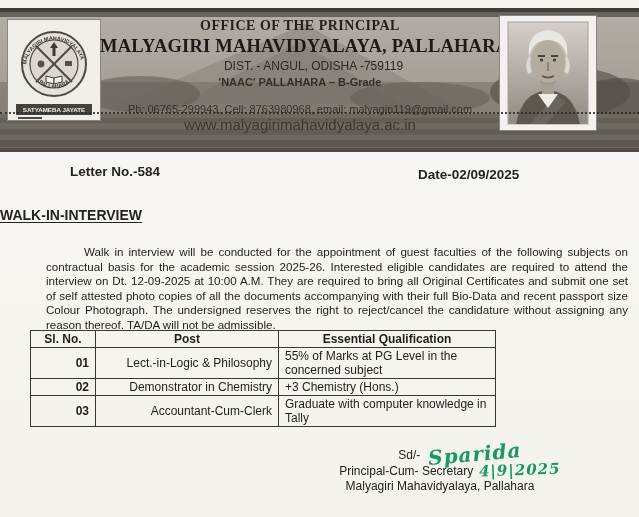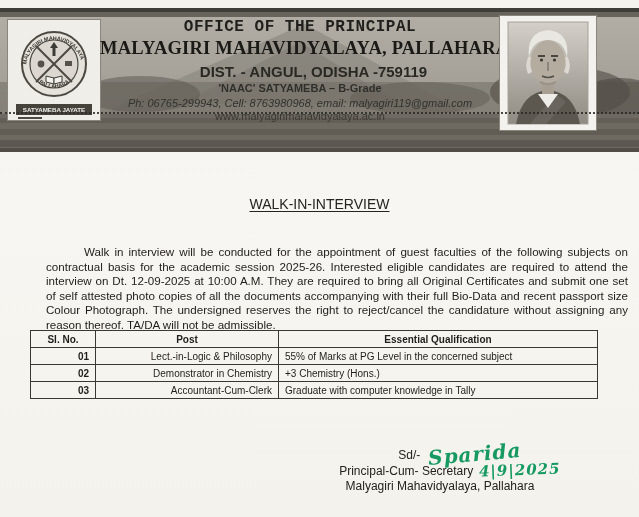--- a/index.html
+++ b/index.html
@@ -10,39 +10,39 @@
   }
   
   .banner{position:absolute;left:0;top:8px;width:639px;height:144px;}
   .banner-bg{position:absolute;left:0;top:0;width:639px;height:144px;display:block;}
   .dotted-line{position:absolute;left:0;top:104px;width:639px;border-top:2px dotted #2c2a26;opacity:.85;}
   .logo-box{position:absolute;left:8px;top:12px;width:92px;height:100px;background:#f0eee9;box-shadow:0 0 0 1px #8a867e;}
   .logo-box svg{display:block;width:92px;height:100px;}
   .portrait{position:absolute;left:500px;top:8px;width:96px;height:114px;background:#f4f2ee;box-shadow:0 0 0 1px #8a867e;}
   .portrait svg{display:block;width:96px;height:114px;}
   .header-text{position:absolute;left:100px;top:10px;width:400px;text-align:center;line-height:1.15;}
-  .h-office{font-family:Liberation Mono, monospace;font-weight:700;font-size:16px;letter-spacing:.5px;color:#211f1b;}
+  .h-office{font-family:Liberation Serif, serif;font-weight:700;font-size:14px;letter-spacing:.5px;color:#211f1b;}
   .h-college{font-family:"Liberation Serif",serif;font-weight:700;font-size:18.5px;letter-spacing:.2px;color:#1c1a16;margin-top:2px;white-space:nowrap;}
-  .h-district{font-weight:700;font-size:15px;margin-top:3px;color:#2a2823;margin-left:27px;}
+  .h-district{font-weight:400;font-size:12px;margin-top:3px;color:#2a2823;margin-left:27px;}
   .h-naac{font-weight:700;font-size:11px;margin-top:2px;color:#312f29;}
-  .h-contact{font-size:11px;margin-top:2px;color:#33312b;font-style:italic;}
-  .h-web{font-size:11px;margin-top:1px;color:#3a382f;}
+  .h-contact{font-size:11px;margin-top:14px;color:#33312b;}
+  .h-web{font-size:15px;margin-top:1px;color:#3a382f;}
   
   .meta-row{position:absolute;left:0;top:164px;width:639px;height:20px;font-weight:700;font-size:13.5px;color:#262420;}
   .meta-number{position:absolute;left:70px;top:0;}
   .meta-date{position:absolute;left:418px;top:3px;}
   
-  .title{position:absolute;left:0;top:196px;width:639px;text-align:center;
-    font-weight:400;font-size:14px;color:#262420;}
+  .title{position:absolute;left:0;top:207px;width:639px;text-align:left;
+    font-weight:700;font-size:14px;color:#262420;}
   .title span{text-decoration:underline;text-underline-offset:2px;}
   
   .body-text{position:absolute;left:30px;top:229px;width:582px;margin:16px;
     font-size:11.6px;line-height:14.6px;text-align:justify;text-indent:38px;color:#201e1a;}
   
-  .vtable{position:absolute;left:30px;top:330px;width:568px;border-collapse:collapse;font-size:10px;color:#201e1a;}
+  .vtable{position:absolute;left:30px;top:330px;width:466px;border-collapse:collapse;font-size:12px;color:#201e1a;}
   .vtable th,.vtable td{border:1px solid #3a3833;padding:1px 6px;height:14px;}
   .vtable th{font-weight:700;text-align:center;}
   .col-sl{width:52px;text-align:right;font-weight:bold;}
   .col-post{width:170px;text-align:right;}
   .col-eq{text-align:left;}
   
   .sig-block{position:absolute;left:300px;top:447px;width:280px;text-align:center;font-size:12px;line-height:15px;color:#24221e;}
   .sig-line1{margin-left:40px;height:16px;}
   .sig-line2{margin-left:20px;white-space:nowrap;}
   .hand{font-family:"DejaVu Serif",serif;font-style:italic;font-weight:700;}
@@ -114,21 +114,21 @@
         <rect x="8" y="84" width="76" height="11" fill="#45423c"></rect>
         <text x="46" y="92" text-anchor="middle" font-size="6.2" font-family="Liberation Sans, sans-serif" fill="#efede8" font-weight="bold">SATYAMEBA JAYATE</text>
         <rect x="10" y="97" width="24" height="2" fill="#4c4943"></rect>
       </svg>
     </div>
 
     <div class="header-text">
       <div class="h-office">OFFICE OF THE PRINCIPAL</div>
       <div class="h-college">MALYAGIRI MAHAVIDYALAYA, PALLAHARA</div>
       <div class="h-district">DIST. - ANGUL, ODISHA -759119</div>
-      <div class="h-naac">'NAAC' SATYAMEBA – B-Grade</div>
+      <div class="h-naac">'NAAC' PALLAHARA – B-Grade</div>
       <div class="h-contact">Ph: 06765-299943, Cell: 8763980968, email: malyagiri119@gmail.com</div>
       <div class="h-web">www.malyagirimahavidyalaya.ac.in</div>
     </div>
 
     <div class="portrait">
       <svg viewBox="0 0 96 114">
         <rect x="0" y="0" width="96" height="114" fill="#f4f2ee"></rect>
         <defs>
           <linearGradient id="pbg" x1="0" y1="0" x2="0" y2="1">
             <stop offset="0" stop-color="#d4d0c9"></stop>
@@ -156,20 +156,24 @@
         <circle cx="54.5" cy="44" r="1.6" fill="#3c3932"></circle>
         <line x1="48" y1="46" x2="48" y2="55" stroke="#8d857a" stroke-width="2"></line>
         <path d="M 42 60 Q 48 63 54 60" stroke="#55504a" stroke-width="1.6" fill="none"></path>
         <path d="M 40 66 Q 48 70 56 66" stroke="#9b9389" stroke-width="2" fill="none"></path>
       </svg>
     </div>
 
     <div class="dotted-line"></div>
   </div>
 
+  <div class="meta-row">
+    <span class="meta-number">Letter No.-584</span>
+    <span class="meta-date">Date-02/09/2025</span>
+  </div>
 
   <div class="title">
     <span>WALK-IN-INTERVIEW</span>
   </div>
 
   <p class="body-text">Walk in interview will be conducted for the appointment of guest faculties of the following subjects on contractual basis for the academic session 2025-26. Interested eligible candidates are required to attend the interview on Dt. 12-09-2025 at 10:00 A.M. They are required to bring all Original Certificates and submit one set of self attested photo copies of all the documents accompanying with their full Bio-Data and recent passport size Colour Photograph. The undersigned reserves the right to reject/cancel the candidature without assigning any reason thereof. TA/DA will not be admissible.</p>
 
   <table class="vtable">
     <thead>
       <tr>

